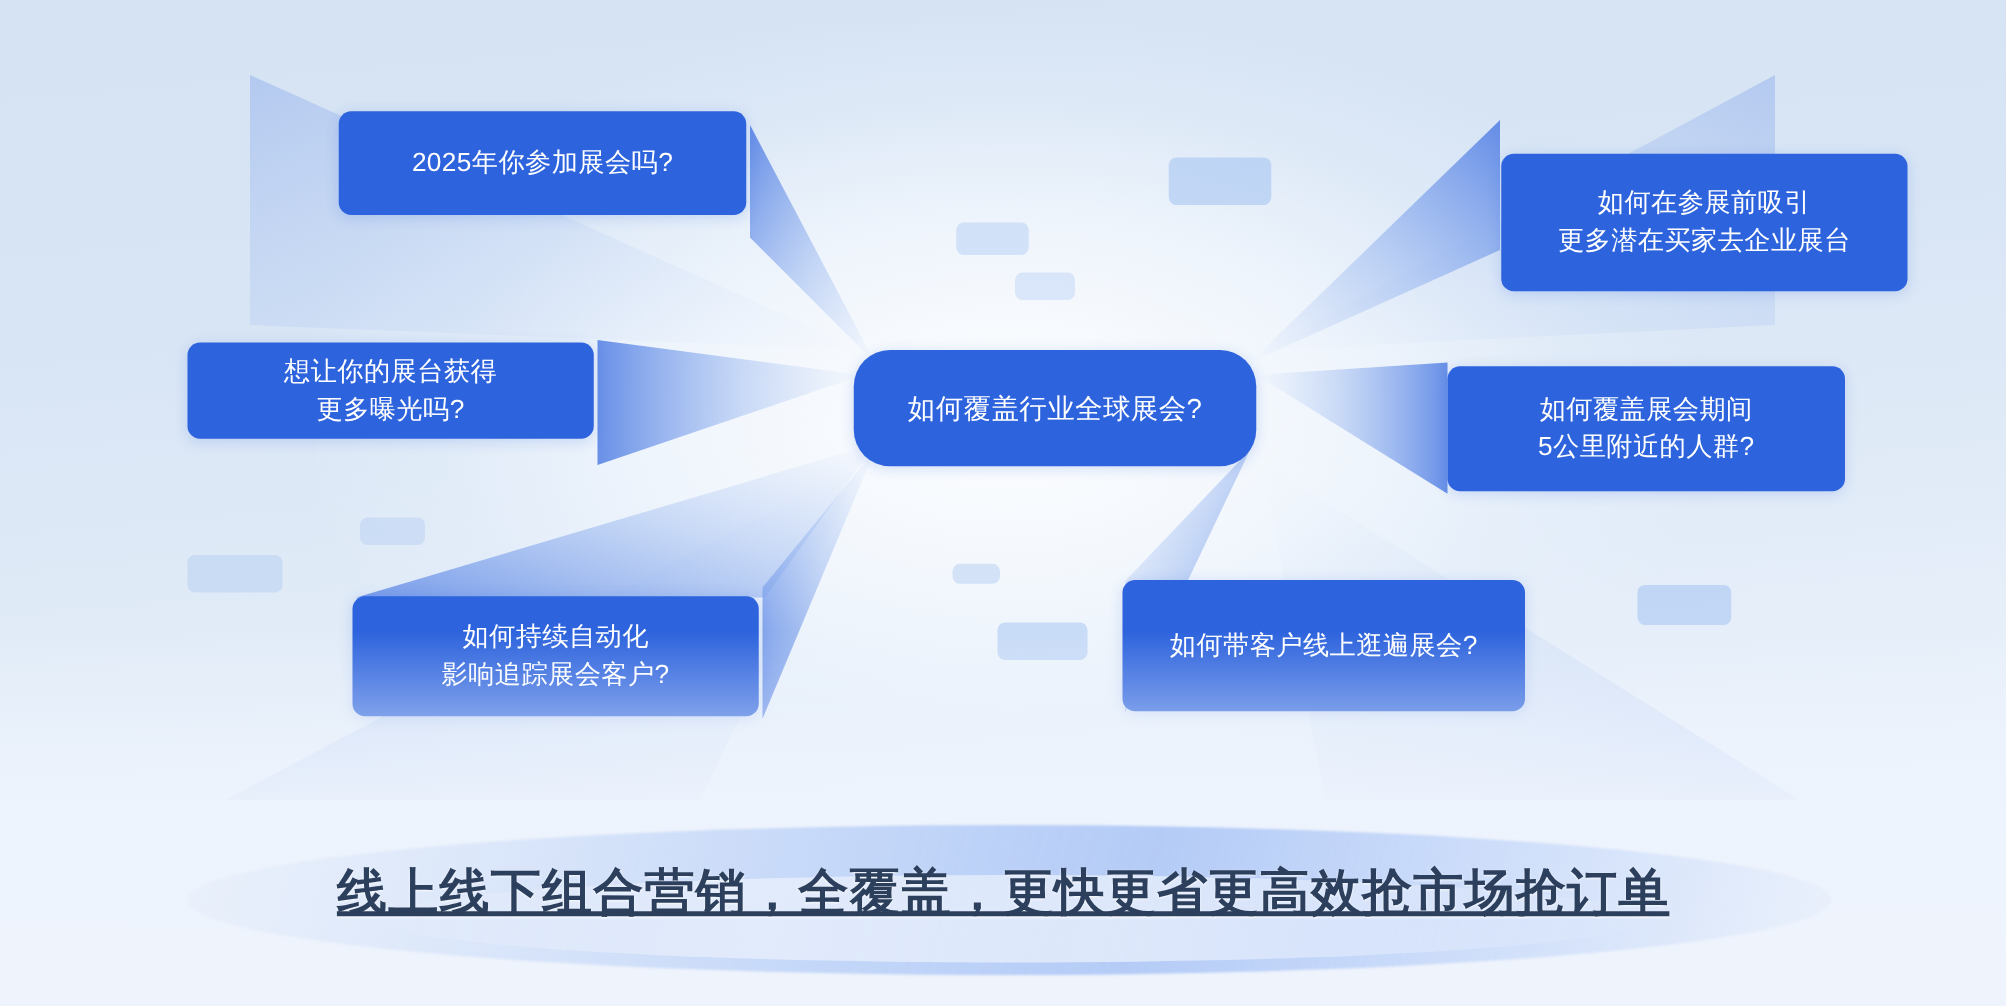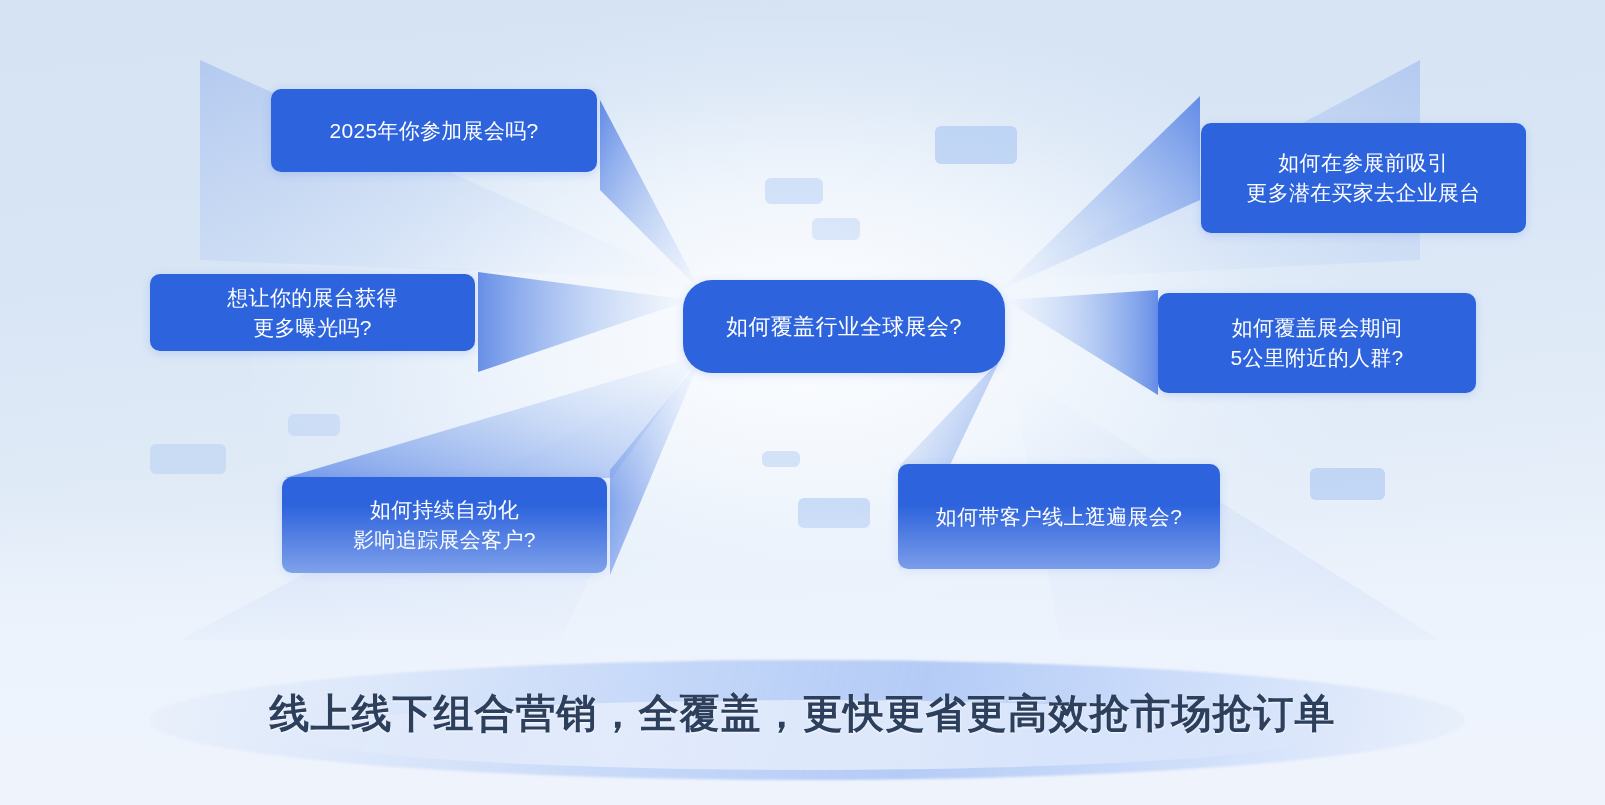--- a/index.html
+++ b/index.html
@@ -102,20 +102,21 @@
     position: absolute;
     left: 0;
     right: 0;
     top: 686px;
     text-align: center;
     font-size: 40px;
     font-weight: bold;
     color: #2c3f5c;
     letter-spacing: 1px;
     text-shadow: 0 1px 2px rgba(255,255,255,0.8);
+    text-decoration: underline;
   }
 </style>
 </head>
 <body>
 
 <div id="stage">
 
   <div class="bg-glow"></div>
 
   <svg class="rays" viewBox="0 0 1605 805" xmlns="http://www.w3.org/2000/svg">

